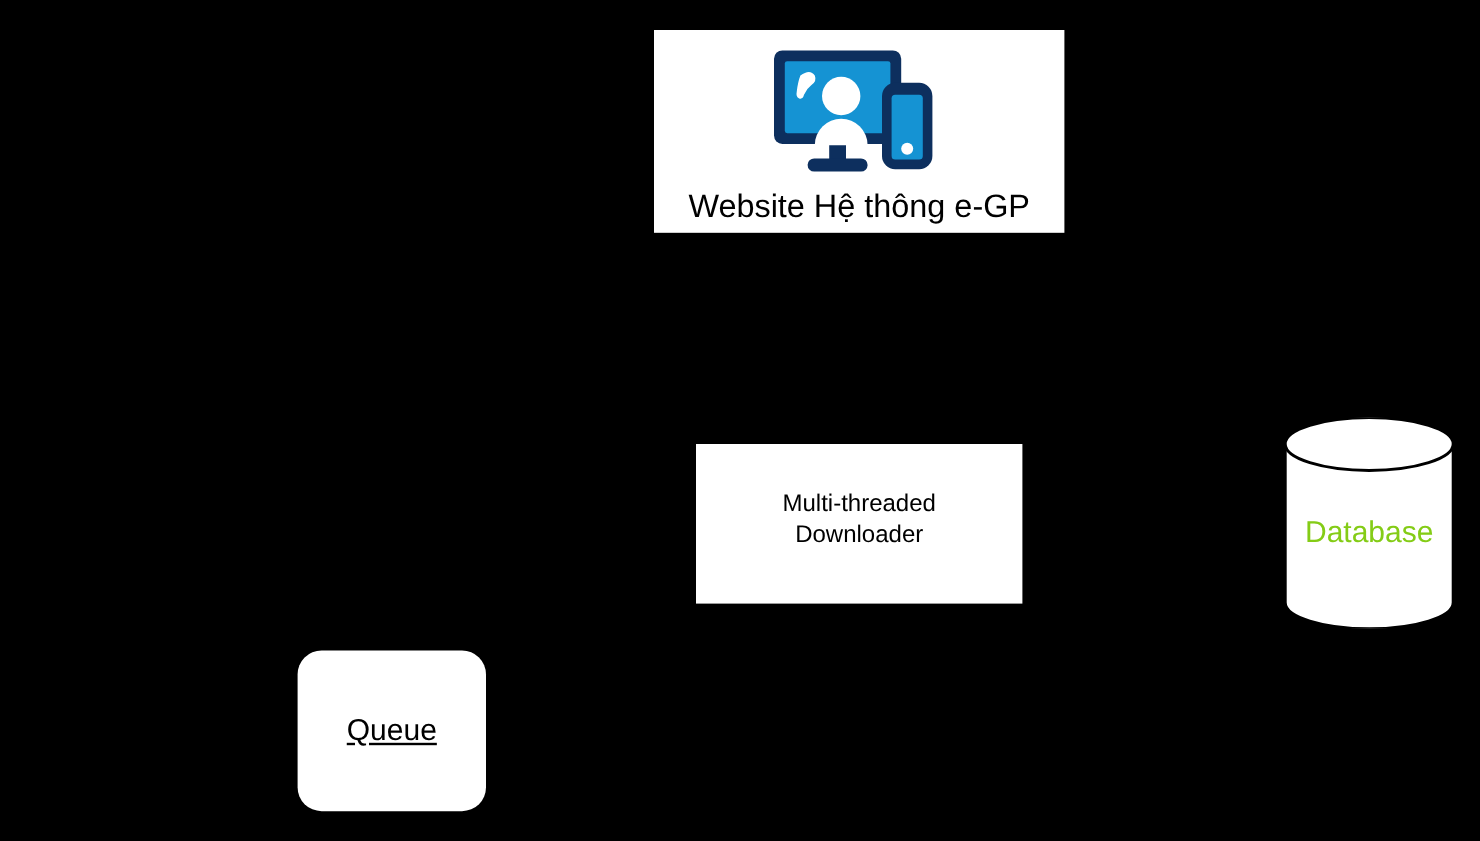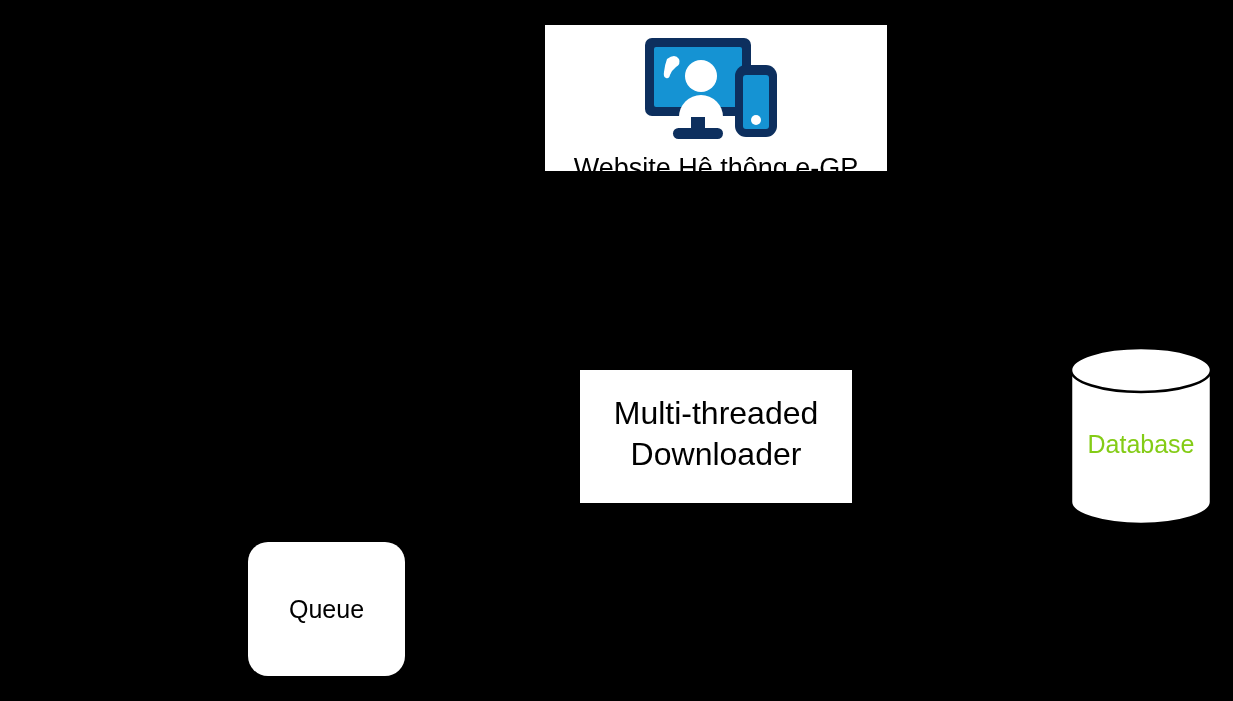--- a/index.html
+++ b/index.html
@@ -31,22 +31,22 @@
     text-align: center;
     line-height: 1.28;
     white-space: pre-line;
   }
 
   
   #website-node {
     left: 545px;
     top: 25px;
     width: 342px;
-    height: 146px;
-    justify-content: space-between;
+    height: 169px;
+    justify-content: center;
     padding-top: 10px;
   }
   #website-icon {
     width: 150px;
     height: 112px;
     display: block;
   }
   #website-node .node-label {
     font-size: 27px;
     margin-top: 4px;
@@ -65,31 +65,32 @@
   }
 
   
   #downloader-node {
     left: 580px;
     top: 370px;
     width: 272px;
     height: 133px;
   }
   #downloader-node .node-label {
-    font-size: 32px;
+    font-size: 20px;
     margin-top: -6px;
   }
 
   
   #queue-node {
     left: 248px;
     top: 542px;
     width: 157px;
     height: 134px;
     border-radius: 20px;
+    text-decoration: underline;
   }
   #queue-node .node-label {
     font-size: 25px;
   }
 
   
   #database-node {
     position: absolute;
     left: 1066px;
     top: 348px;

